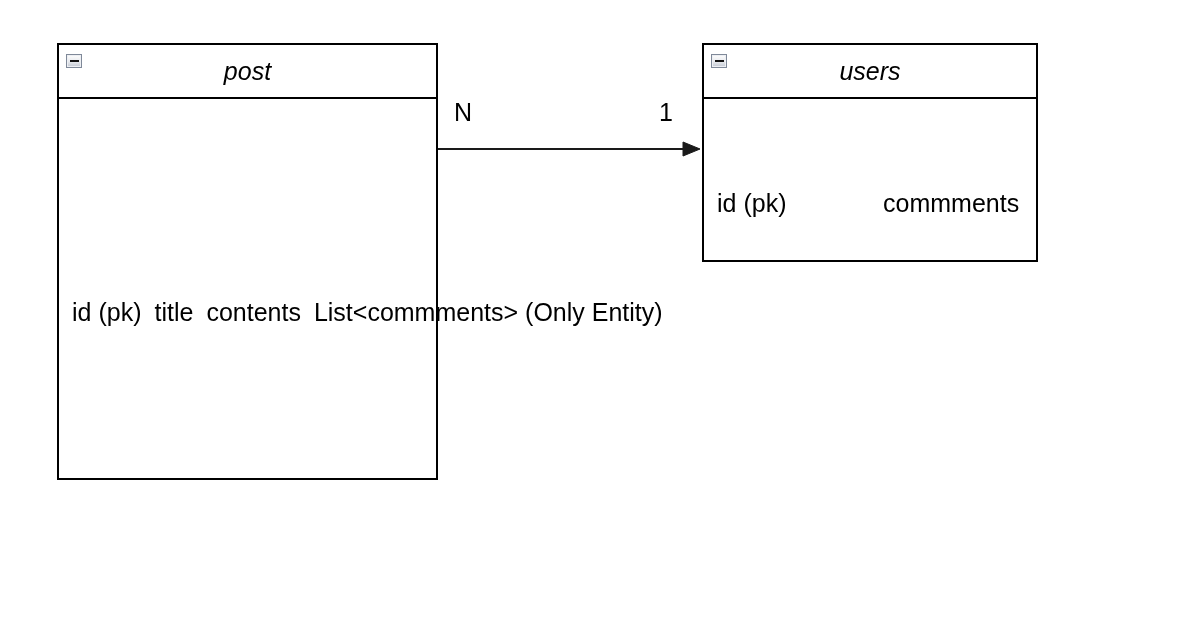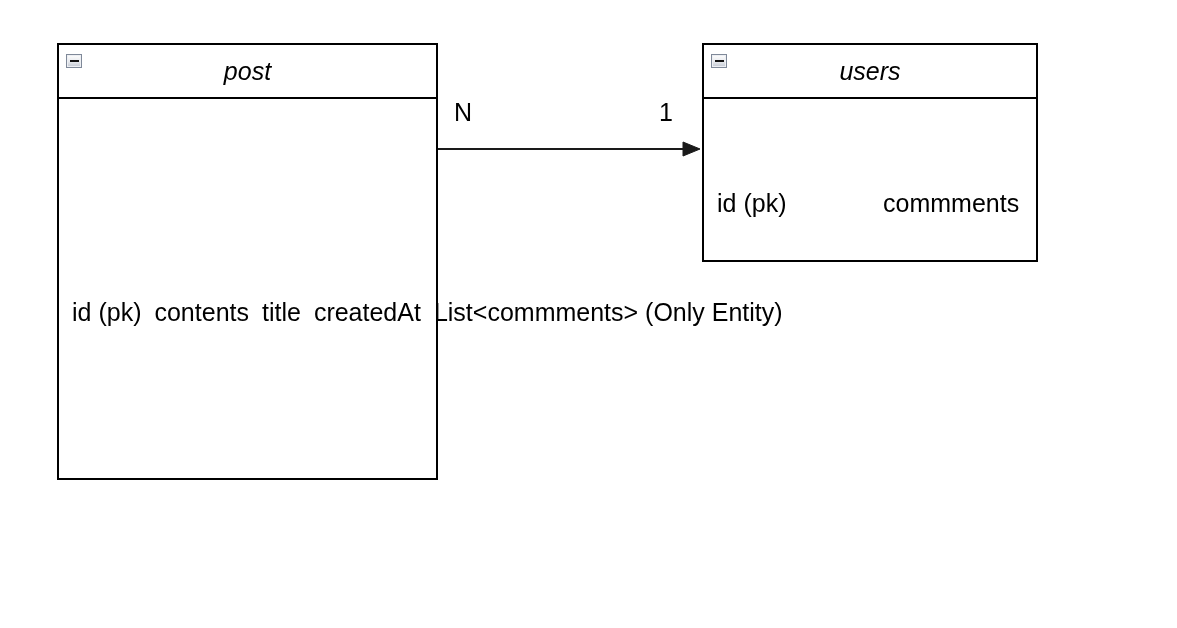--- a/index.html
+++ b/index.html
@@ -122,23 +122,22 @@
 
   <div class="entity entity-post">
     <div class="entity-header">
       <button class="collapse-btn">
         <span class="minus-glyph"></span>
       </button>
       <span class="entity-title">post</span>
     </div>
     <div class="entity-body">
       <div class="field-row">id (pk)</div>
+      <div class="field-row">title</div>
       <div class="field-row">contents</div>
-      <div class="field-row">title</div>
-      <div class="field-row">createdAt</div>
       <div class="field-row">List&lt;commments&gt; (Only Entity)</div>
     </div>
   </div>
 
   <div class="entity entity-users">
     <div class="entity-header">
       <button class="collapse-btn">
         <span class="minus-glyph"></span>
       </button>
       <span class="entity-title">users</span>

